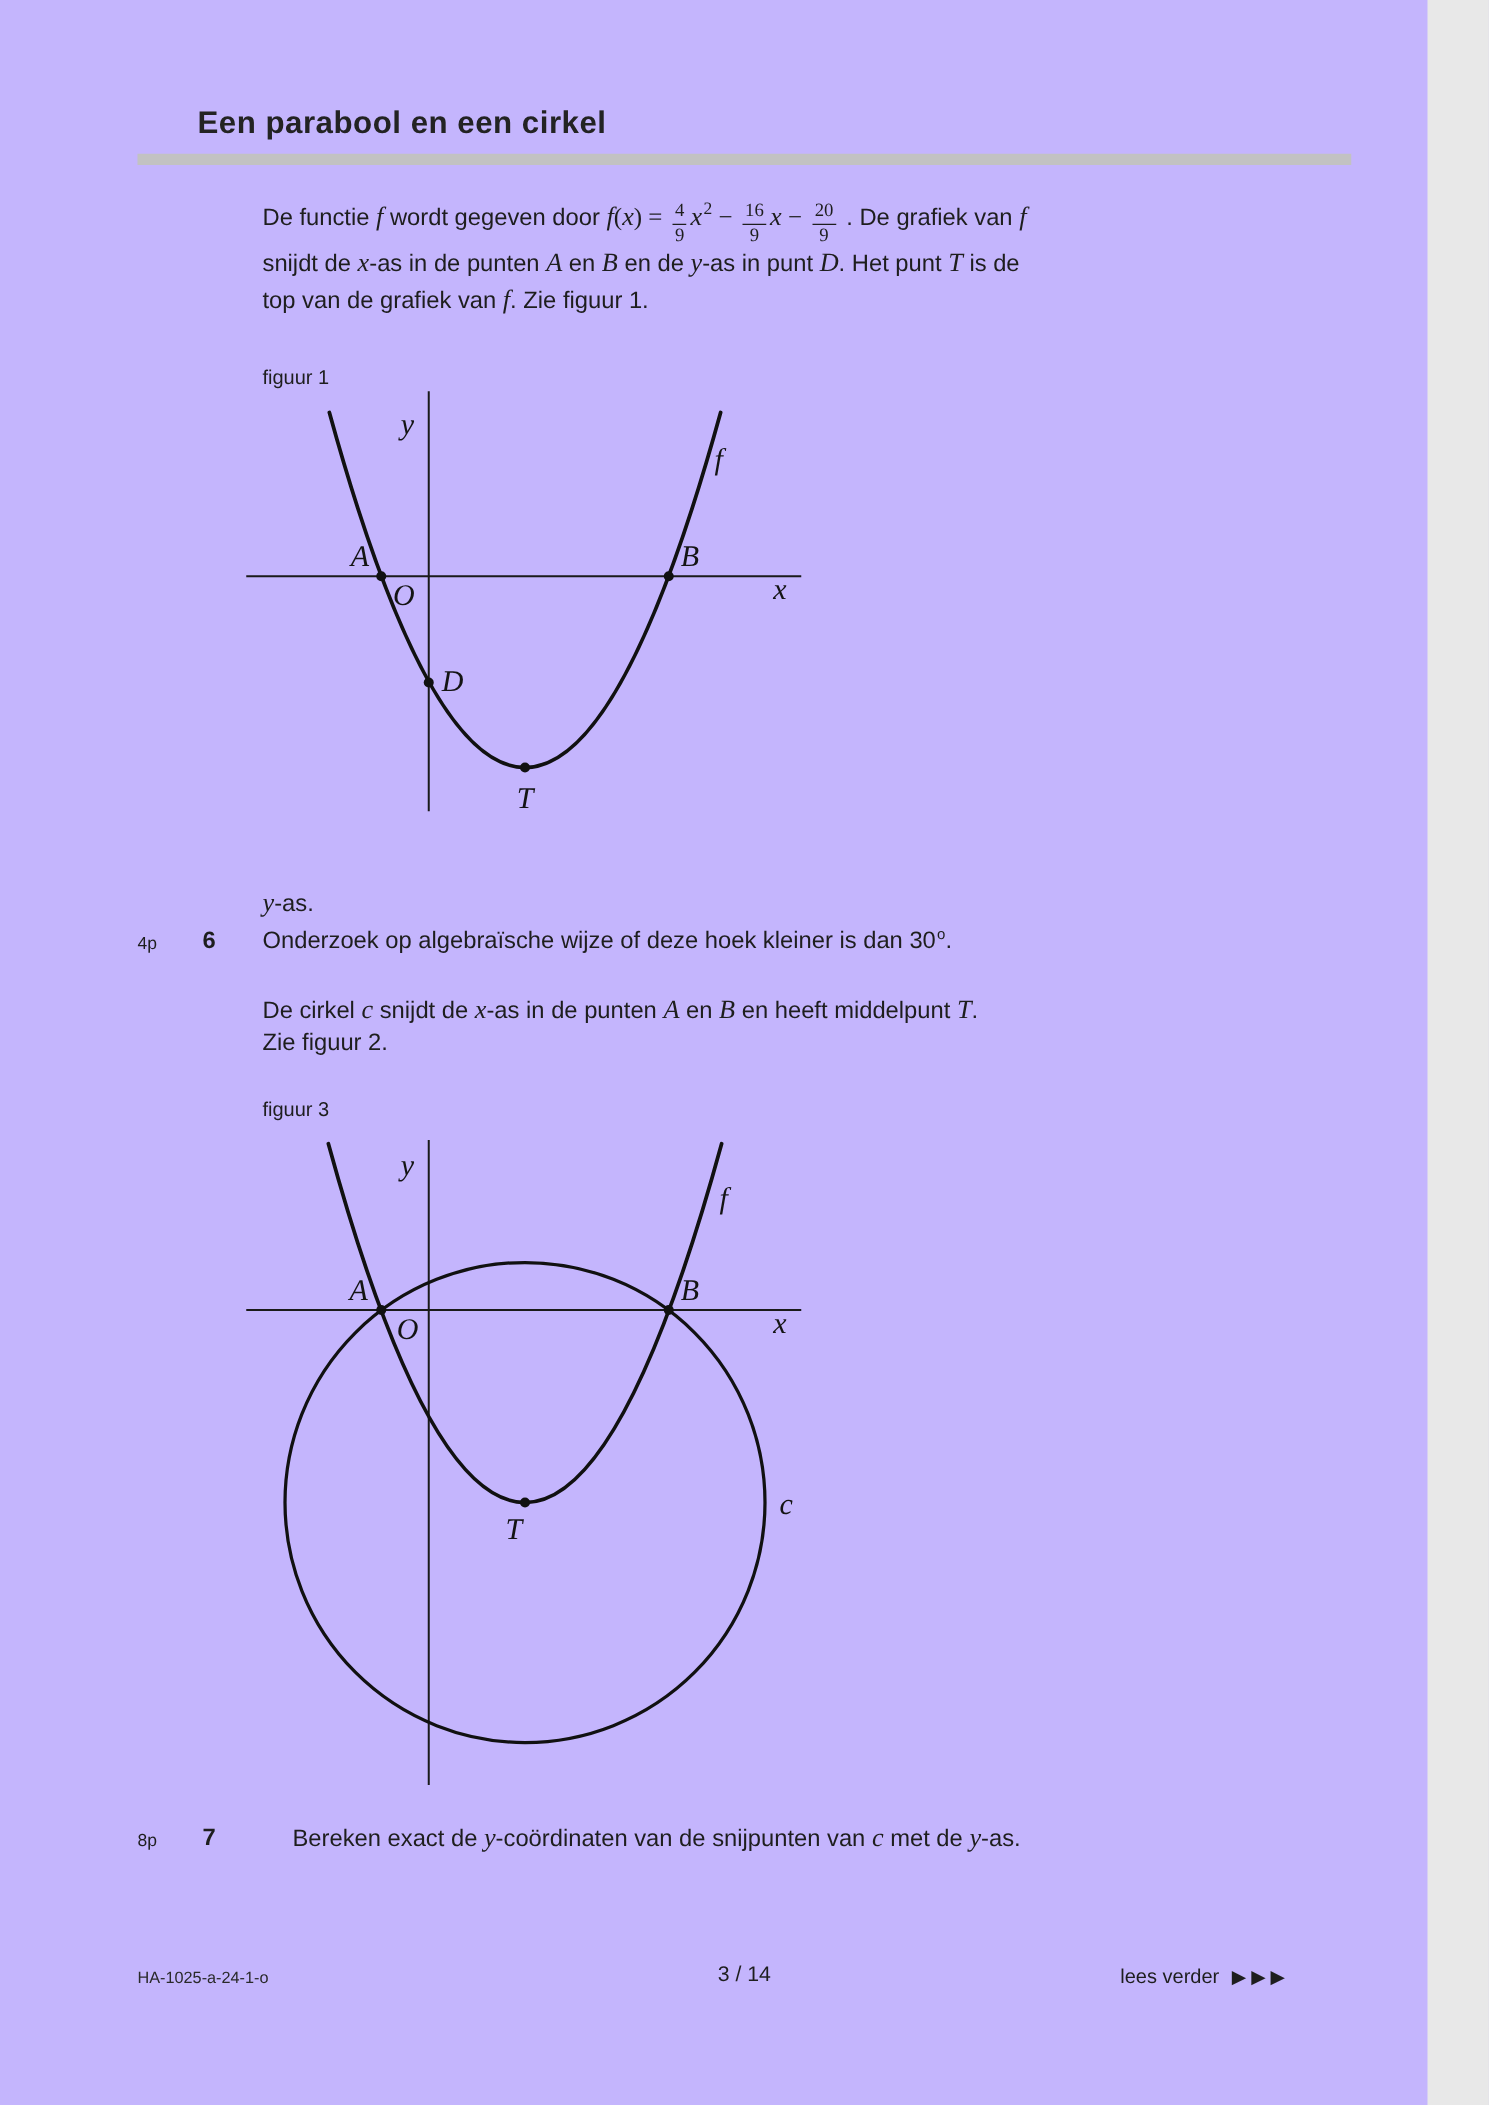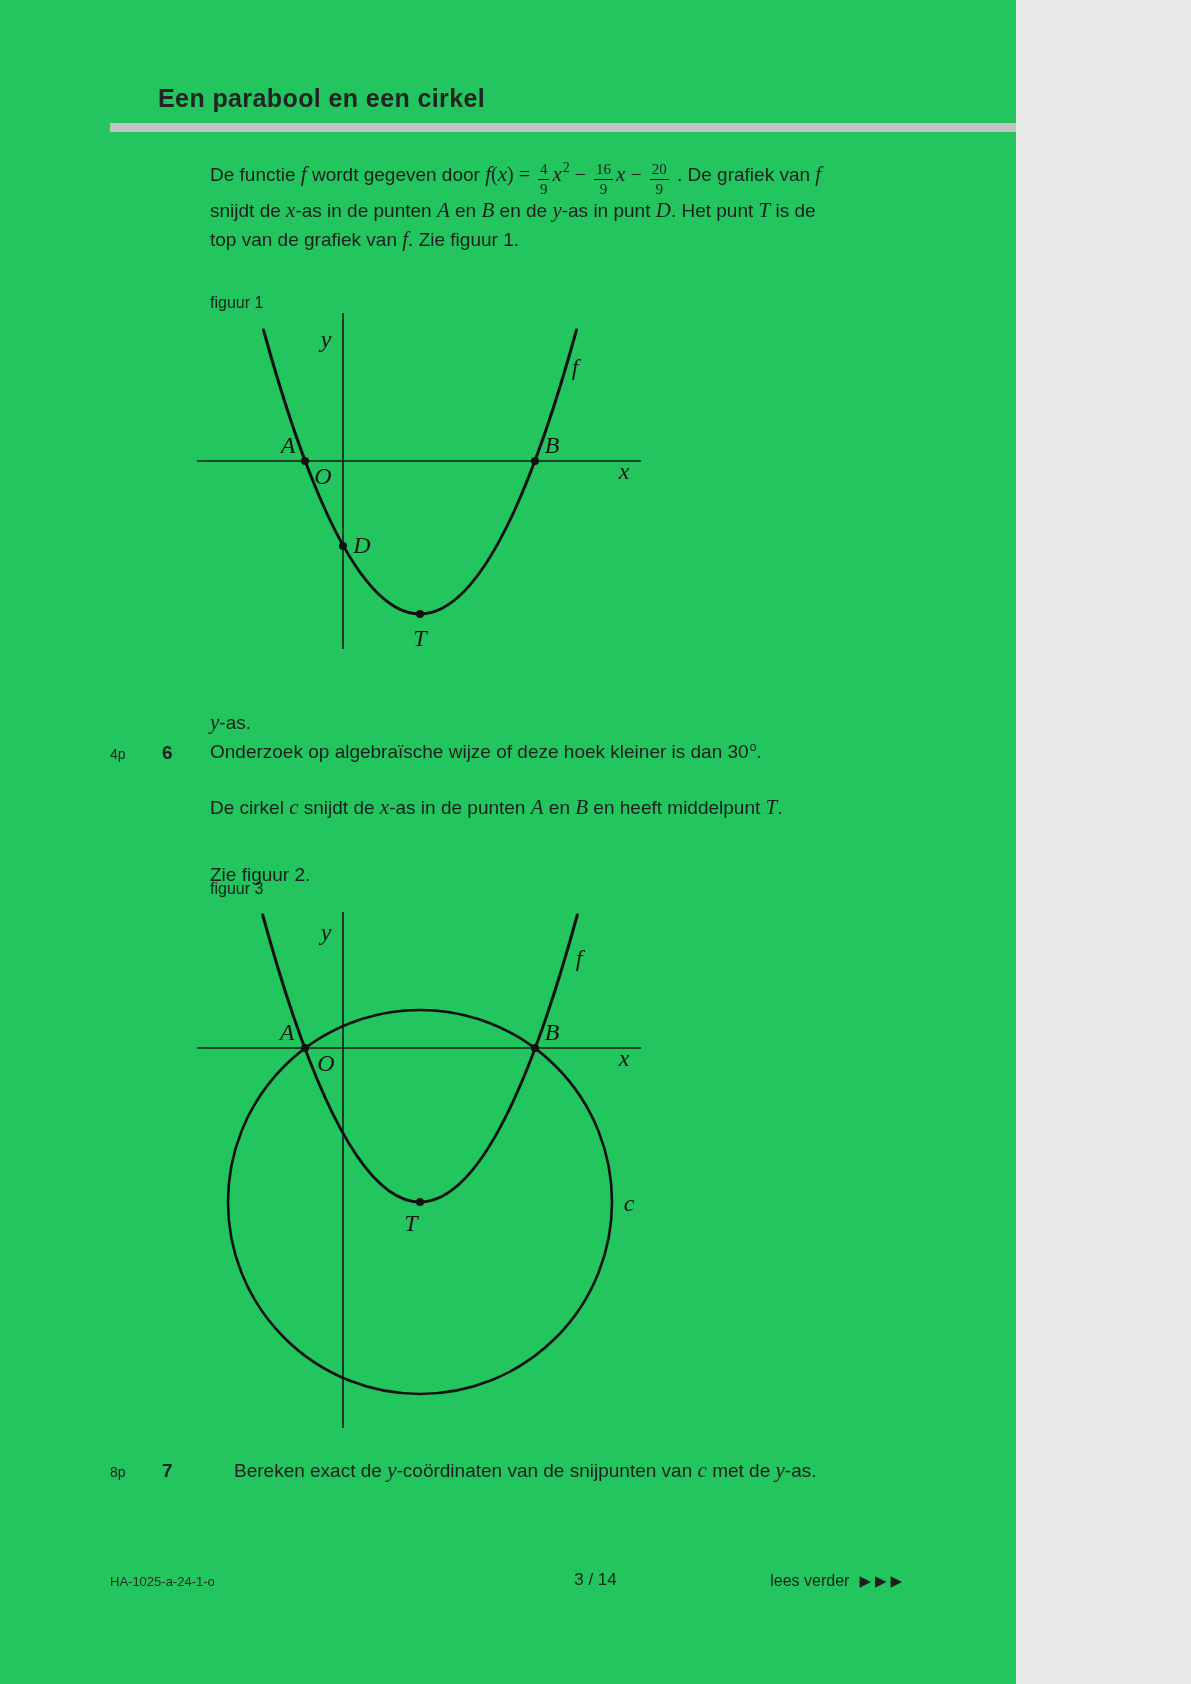--- a/index.html
+++ b/index.html
@@ -1,16 +1,16 @@
 <!DOCTYPE html>
 <html><head>
 <meta charset="utf-8">
 <style>
   html,body{margin:0;padding:0;background:#e8e8e8;}
-  .page{position:relative;width:1016px;height:1684px;background:#22c55e;overflow:hidden;
+  .page{position:relative;width:1142px;height:1684px;background:#c4b5fd;overflow:hidden;
         font-family:"Liberation Sans",sans-serif;color:#1e1e1e;}
   .title{position:absolute;left:158px;top:84px;font-size:25px;font-weight:bold;
          letter-spacing:0.4px;color:#232323;white-space:nowrap;}
   .rule{position:absolute;left:110px;top:123px;width:971px;height:9px;background:#c2c2c2;}
 
   .tx{position:absolute;font-size:19px;white-space:nowrap;color:#1e1e1e;}
   .rm{font-family:"Liberation Sans",sans-serif;}
   .it{font-family:"Liberation Serif",serif;font-style:italic;font-size:21px;}
   .sr{font-family:"Liberation Serif",serif;font-size:20px;}
   .sup{font-family:"Liberation Serif",serif;font-size:14px;vertical-align:9px;margin-left:1px;}
@@ -67,21 +67,21 @@
     <text x="420" y="646" text-anchor="middle">T</text>
   </svg>
 
   <div class="tx" style="left:210px;top:710px;"><span class="it">y</span><span class="rm">-as.</span></div>
 
   <div class="qpoints" style="top:746px;">4p</div>
   <div class="qnum" style="top:742px;">6</div>
   <div class="tx" style="left:210px;top:740px;"><span class="rm">Onderzoek op algebraïsche wijze of deze hoek kleiner is dan 30</span><span class="deg">o</span><span class="rm">.</span></div>
 
   <div class="tx" style="left:210px;top:795px;"><span class="rm">De cirkel </span><span class="it">c</span><span class="rm"> snijdt de </span><span class="it">x</span><span class="rm">-as in de punten </span><span class="it">A</span><span class="rm"> en </span><span class="it">B</span><span class="rm"> en heeft middelpunt </span><span class="it">T</span><span class="rm">.</span></div>
-  <div class="tx" style="left:210px;top:824px;margin-top:40px;"><span class="rm">Zie figuur 2.</span></div>
+  <div class="tx" style="left:210px;top:824px;"><span class="rm">Zie figuur 2.</span></div>
 
   <div class="fig-title" style="top:880px;">figuur 3</div>
   <svg style="left:190px;top:878px;" width="460" height="562" viewBox="190 878 460 562">
     <line class="axis" x1="197" y1="1048" x2="641" y2="1048"></line>
     <line class="axis" x1="343" y1="912" x2="343" y2="1428"></line>
     <circle class="circ" cx="420" cy="1202" r="192"></circle>
     <path class="curve" d="M 262.7 915 Q 420 1489 577.3 915"></path>
     <circle class="dot" cx="305" cy="1048" r="4"></circle>
     <circle class="dot" cx="535" cy="1048" r="4"></circle>
     <circle class="dot" cx="420" cy="1202" r="4"></circle>

